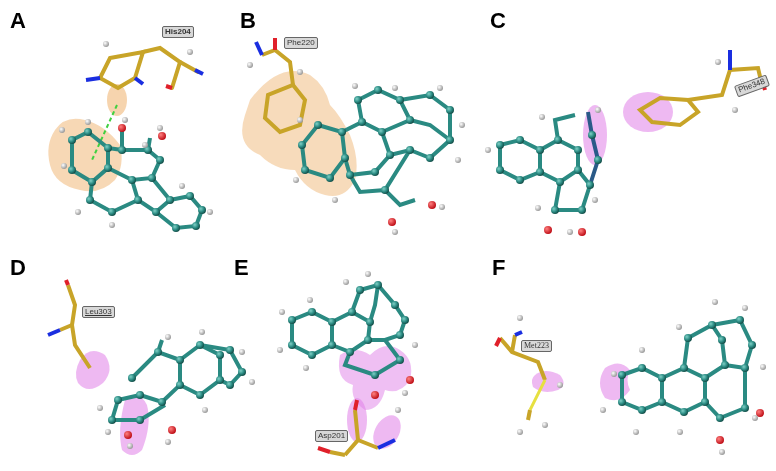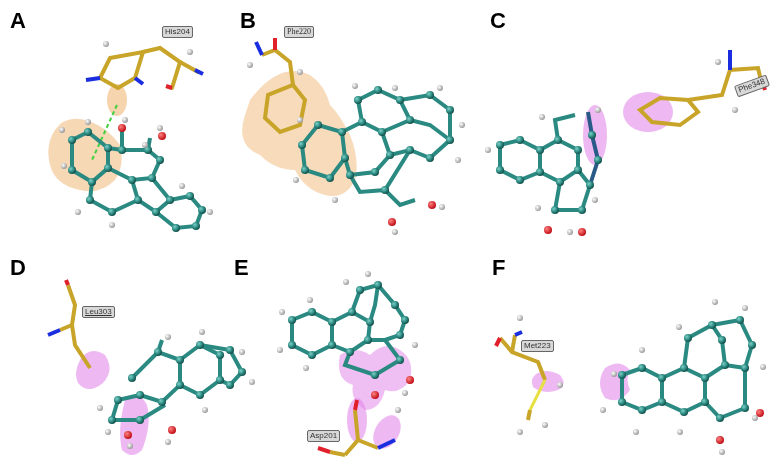--- a/index.html
+++ b/index.html
@@ -376,18 +376,18 @@
   </g>
 </svg>
 
 <div class="panel-letter" style="left:10px;top:8px;">A</div>
 <div class="panel-letter" style="left:240px;top:8px;">B</div>
 <div class="panel-letter" style="left:490px;top:8px;">C</div>
 <div class="panel-letter" style="left:10px;top:255px;">D</div>
 <div class="panel-letter" style="left:234px;top:255px;">E</div>
 <div class="panel-letter" style="left:492px;top:255px;">F</div>
 
-<div class="res-label" style="left:162px;top:26px;">His204</div>
-<div class="res-label" style="left:284px;top:26px;font-family:Liberation Serif, serif;">Phe220</div>
+<div class="res-label" style="left:162px;top:26px;font-weight:bold;">His204</div>
+<div class="res-label" style="left:284px;top:37px;">Phe220</div>
 <div class="res-label" style="left:735px;top:80px;transform:rotate(-20deg);">Phe348</div>
 <div class="res-label" style="left:82px;top:306px;text-decoration:underline;">Leu303</div>
-<div class="res-label" style="left:307px;top:430px;">Asp201</div>
-<div class="res-label" style="left:521px;top:340px;">Met223</div>
+<div class="res-label" style="left:315px;top:430px;">Asp201</div>
+<div class="res-label" style="left:521px;top:340px;font-family:Liberation Serif, serif;">Met223</div>
 
 </body></html>

